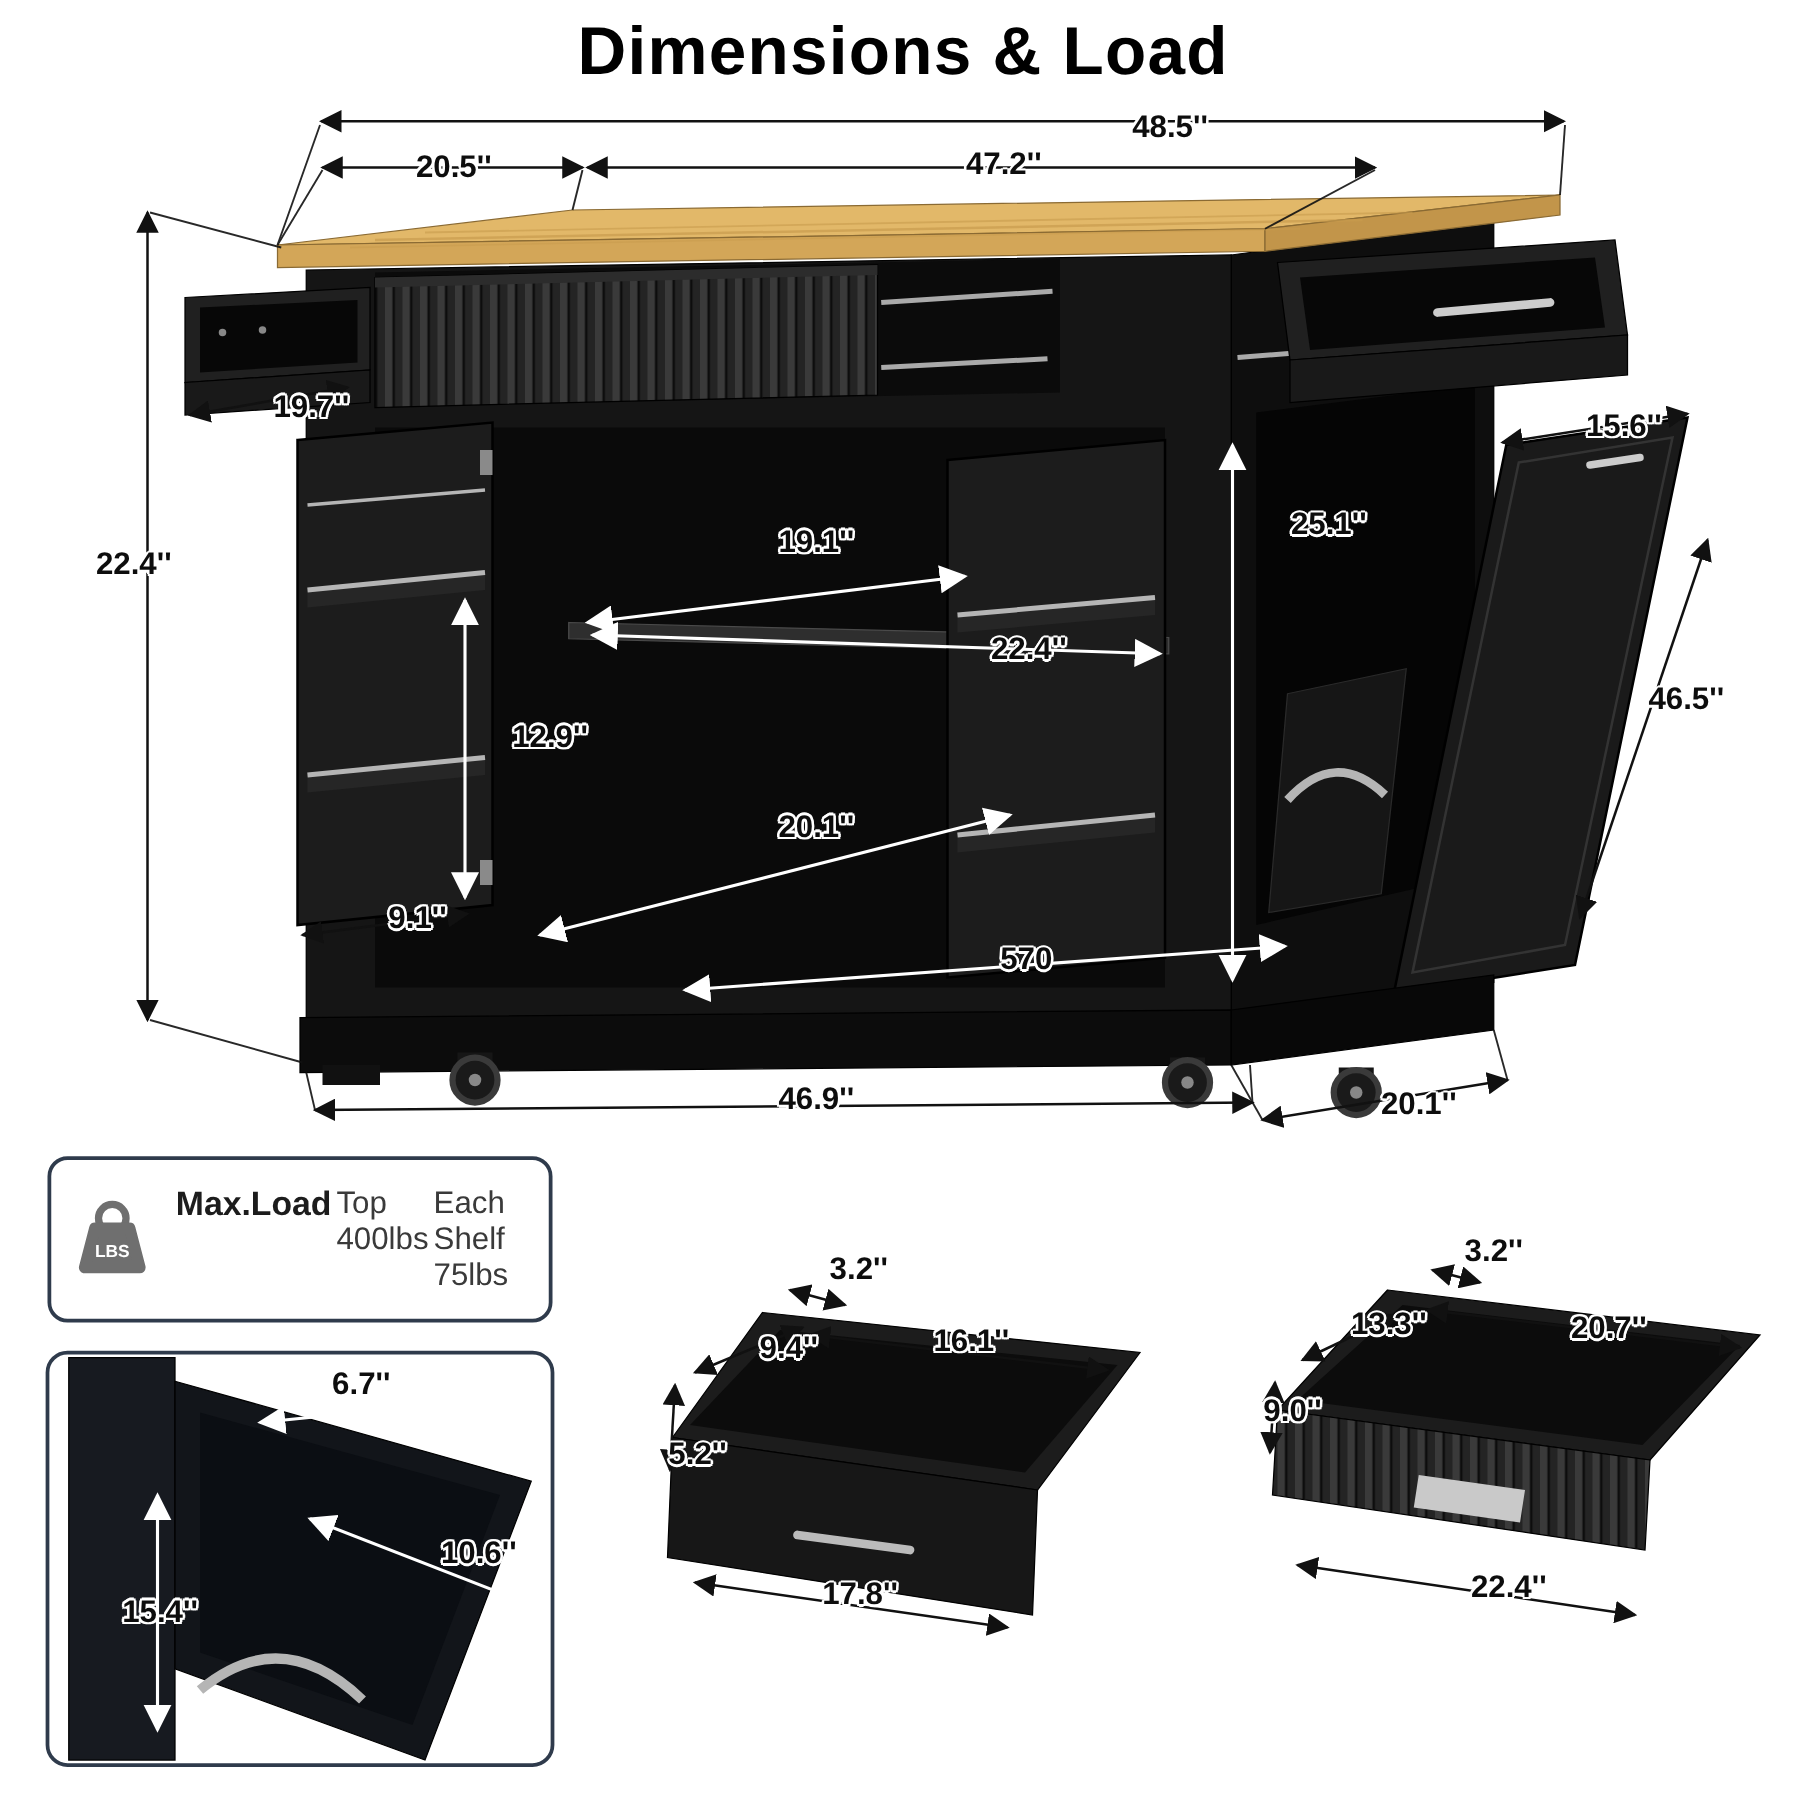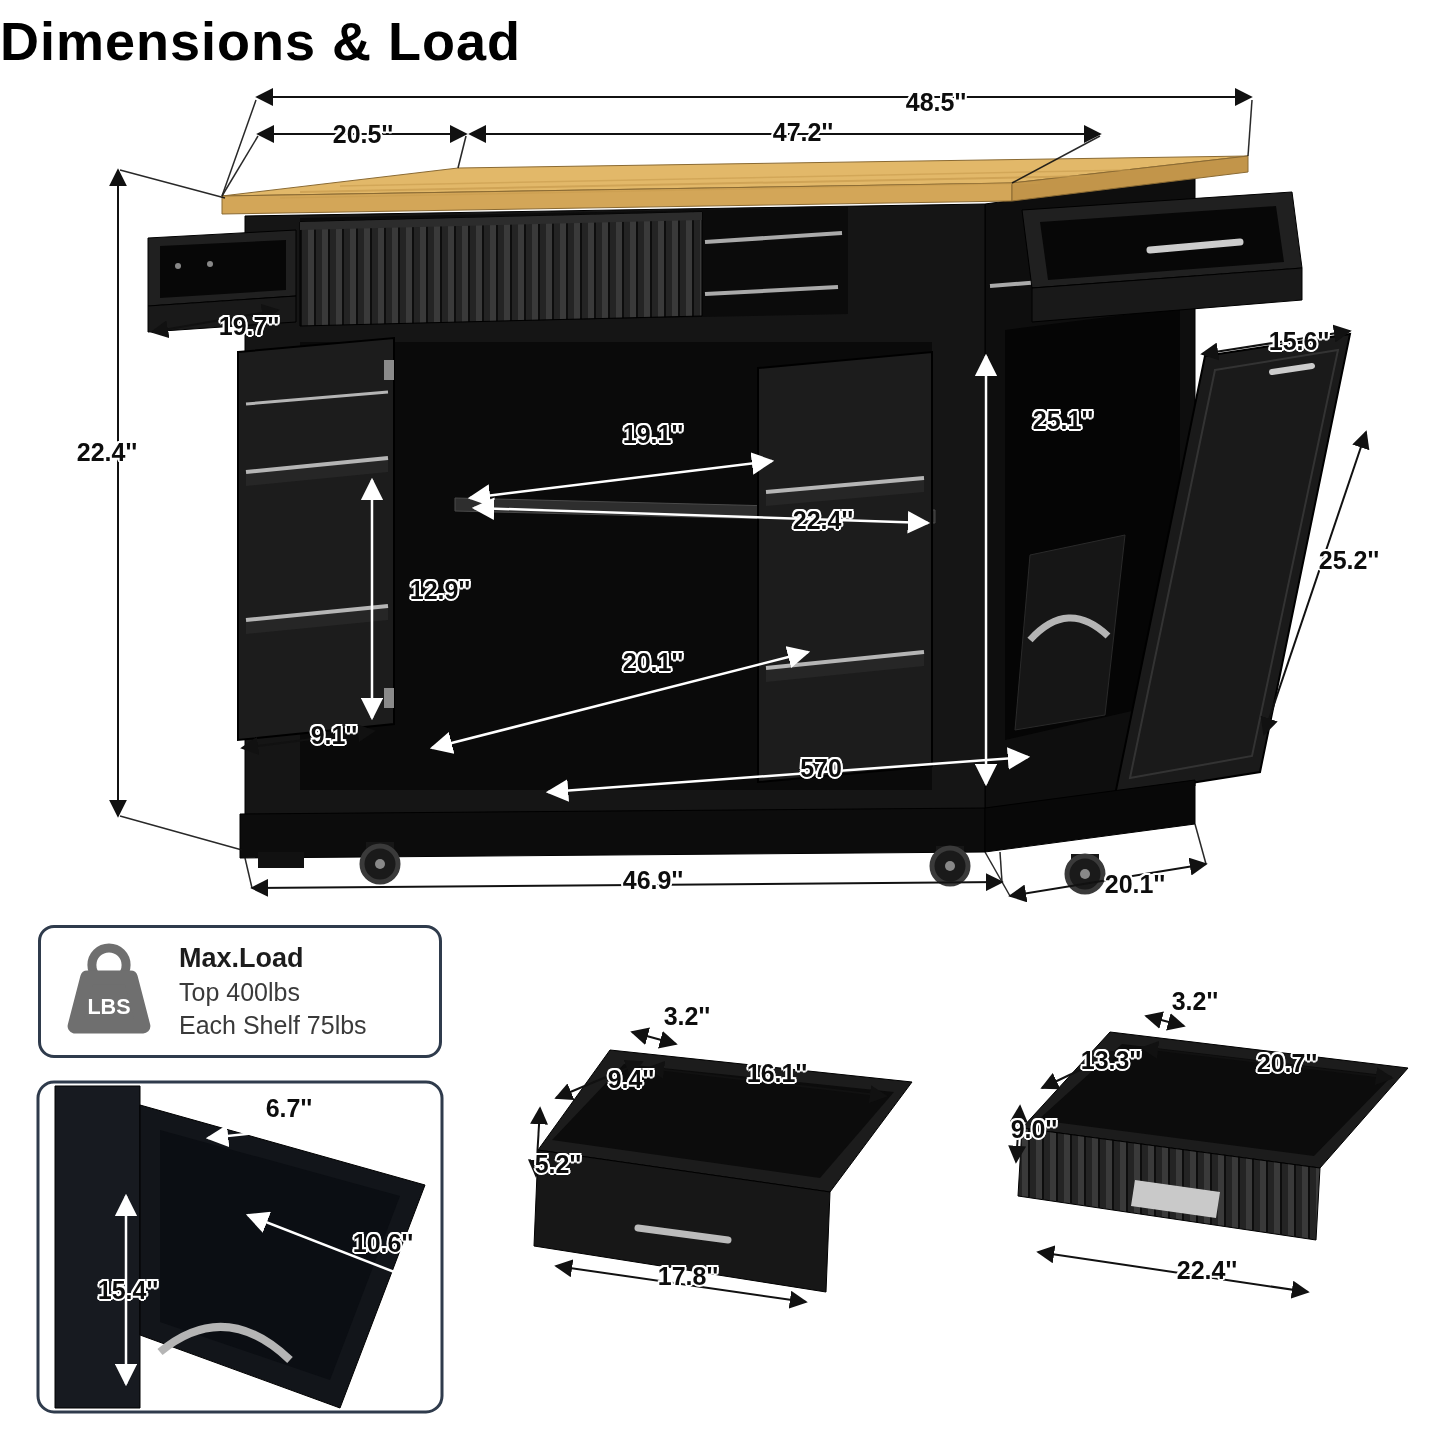--- a/index.html
+++ b/index.html
@@ -1,37 +1,37 @@
 <!DOCTYPE html>
 <html><head>
 <meta charset="utf-8">
 <style>
   html,body{margin:0;padding:0;background:#fff;}
   .page{
     position:relative;width:1445px;height:1445px;background:#fff;overflow:hidden;
     font-family:"Liberation Sans","DejaVu Sans",sans-serif;
   }
   .title{
-    position:absolute;top:10px;left:0;width:100%;margin:0;
+    position:absolute;top:10px;left:0;width:100%;margin:0;text-align:center;
     font-size:54px;font-weight:800;color:#000;letter-spacing:1px;
   }
   svg.art{position:absolute;left:0;top:0;}
   .labels{position:absolute;inset:0;pointer-events:none;margin-left:31px;}
   .dim{
     position:absolute;transform:translate(-50%,-50%);
     font-size:25px;font-weight:600;color:#0d0d0d;white-space:nowrap;
     text-shadow:-2px 0 0 #fff,2px 0 0 #fff,0 -2px 0 #fff,0 2px 0 #fff,
                 -1.5px -1.5px 0 #fff,1.5px 1.5px 0 #fff,-1.5px 1.5px 0 #fff,1.5px -1.5px 0 #fff;
   }
   .load-box{
     position:absolute;left:38px;top:925px;width:404px;height:133px;
     border:3px solid #2f3b4c;border-radius:16px;box-sizing:border-box;
     display:flex;align-items:center;gap:16px;padding:0 14px;background:transparent;
   }
-  .load-text{display:flex;flex-direction:column;gap:4px;}
+  .load-text{display:flex;gap:4px;}
   .load-title{font-size:27px;font-weight:700;color:#1c1c1c;}
   .load-line{font-size:25px;color:#3a3a3a;}
 </style>
 </head>
 <body>
 
 <div class="page">
 
   <h1 class="title">Dimensions &amp; Load</h1>
 
@@ -243,21 +243,21 @@
   <div class="labels">
     <span class="dim" style="left:905px;top:102px">48.5''</span>
     <span class="dim" style="left:332px;top:134px">20.5''</span>
     <span class="dim" style="left:772px;top:132px">47.2''</span>
     <span class="dim" style="left:218px;top:326px">19.7''</span>
     <span class="dim" style="left:76px;top:452px">22.4''</span>
     <span class="dim" style="left:622px;top:434px">19.1''</span>
     <span class="dim" style="left:792px;top:520px">22.4''</span>
     <span class="dim" style="left:1032px;top:420px">25.1''</span>
     <span class="dim" style="left:1268px;top:341px">15.6''</span>
-    <span class="dim" style="left:1318px;top:560px">25.2''</span>
+    <span class="dim" style="left:1318px;top:560px">46.5''</span>
     <span class="dim" style="left:409px;top:590px">12.9''</span>
     <span class="dim" style="left:622px;top:662px">20.1''</span>
     <span class="dim" style="left:303px;top:735px">9.1''</span>
     <span class="dim" style="left:790px;top:768px">570</span>
     <span class="dim" style="left:622px;top:880px">46.9''</span>
     <span class="dim" style="left:1104px;top:884px">20.1''</span>
 
     <span class="dim" style="left:258px;top:1108px">6.7''</span>
     <span class="dim" style="left:352px;top:1243px">10.6''</span>
     <span class="dim" style="left:97px;top:1290px">15.4''</span>

